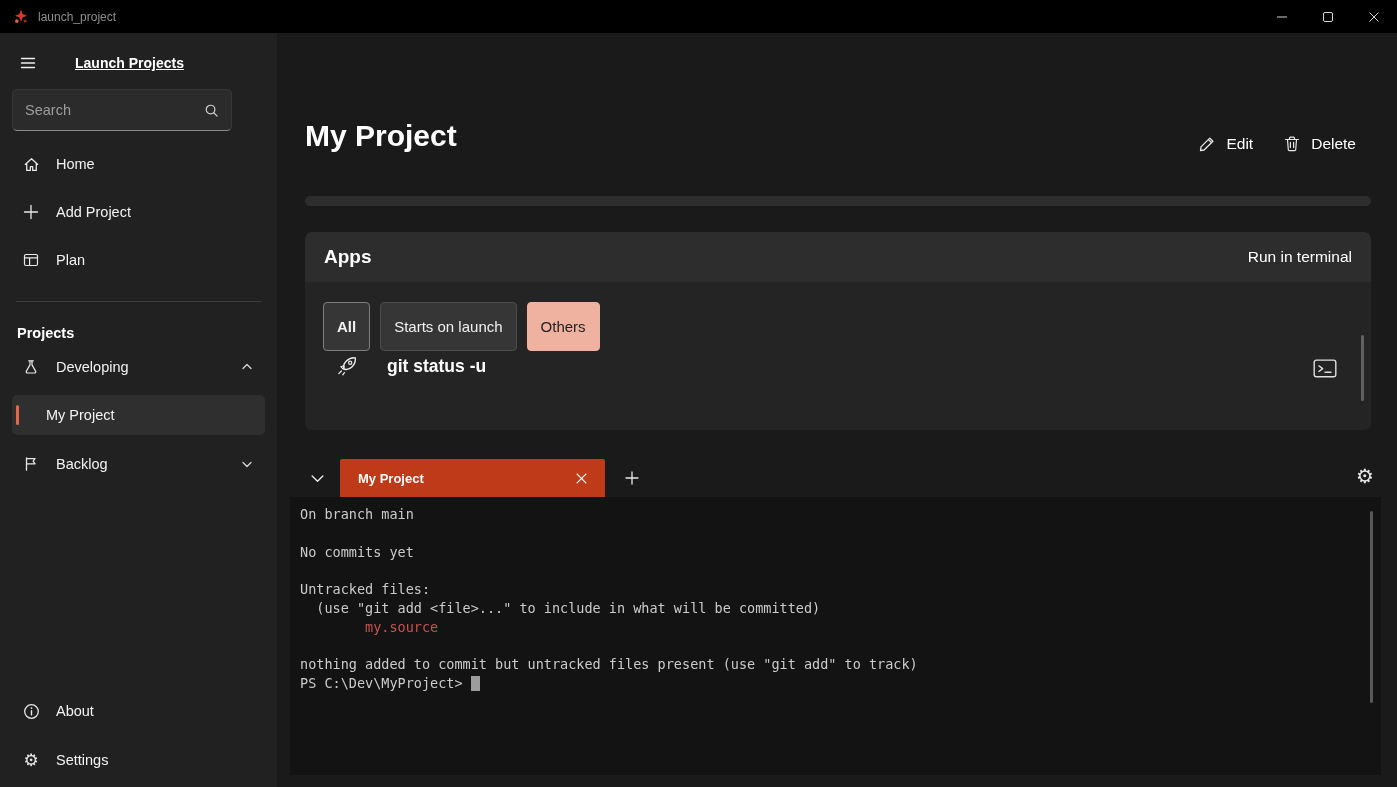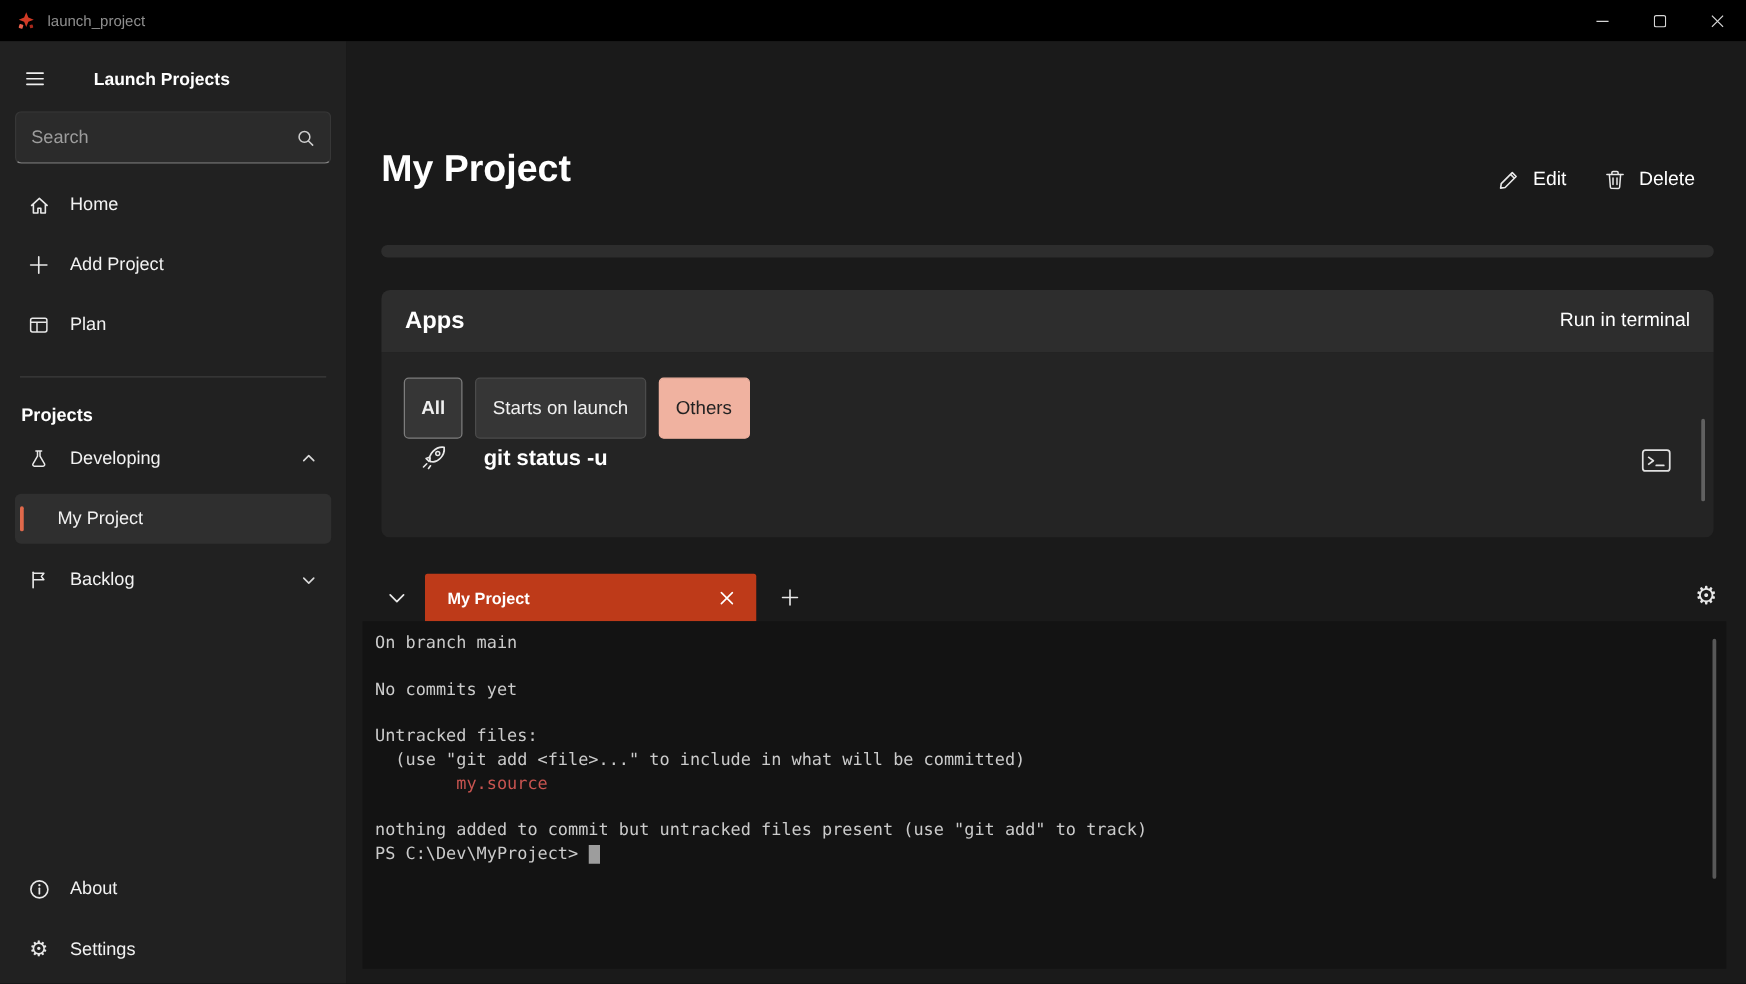--- a/index.html
+++ b/index.html
@@ -12,22 +12,22 @@
   
   .titlebar { position:absolute; top:0; left:0; right:0; height:33px; background:#000; display:flex; align-items:center; }
   .app-icon { margin-left:13px; }
   .tb-title { margin-left:9px; font-size:12px; color:#8f8f8f; }
   .win-controls { margin-left:auto; align-self:stretch; display:flex; }
   .win-btn { width:46px; display:flex; align-items:center; justify-content:center; color:#d6d6d6; cursor:default; }
 
   
   .sidebar { position:absolute; top:33px; bottom:0; left:0; width:277px; background:#212121; }
   .hamburger { position:absolute; left:8px; top:13px; width:40px; height:34px; border-radius:5px; display:flex; align-items:center; justify-content:center; color:#eee; }
-  .sb-header { position:absolute; left:75px; top:22px; font-size:14px; font-weight:600; color:#fff; }
-  .searchbox { position:absolute; left:12px; top:56px; width:253px; height:42px; background:#2b2b2b; border:1px solid #373737; border-bottom-color:#8a8a8a; border-radius:5px; display:flex; align-items:center; padding:0 12px; }
+  .sb-header { position:absolute; left:75px; top:22px; font-size:14px; font-weight:600; color:#fff;text-decoration:underline; }
+  .searchbox { position:absolute; left:12px; top:56px; width:220px; height:42px; background:#2b2b2b; border:1px solid #373737; border-bottom-color:#8a8a8a; border-radius:5px; display:flex; align-items:center; padding:0 12px; }
   .searchbox input { flex:1; background:transparent; border:none; outline:none; color:#e3e3e3; font-size:14.5px; font-family:inherit; min-width:0; }
   .searchbox input::placeholder { color:#9d9d9d; }
   .search-ico { color:#cfcfcf; flex:0 0 auto; }
 
   .nav-item { position:absolute; left:12px; width:253px; height:40px; border-radius:5px; display:flex; align-items:center; padding-left:10px; gap:16px; font-size:14.5px; color:#f2f2f2; }
   .nav-item .ico { width:18px; height:18px; display:flex; align-items:center; justify-content:center; color:#e8e8e8; flex:0 0 18px; }
   .nav-item.selected { background:#2f2f2f; }
   .nav-item.child { padding-left:34px; }
   .sel-bar { position:absolute; left:4px; top:10px; width:3px; height:20px; border-radius:2px; background:var(--accent-indicator,#E0694B); }
   .chev { position:absolute; right:12px; top:50%; transform:translateY(-50%); color:#d8d8d8; }

